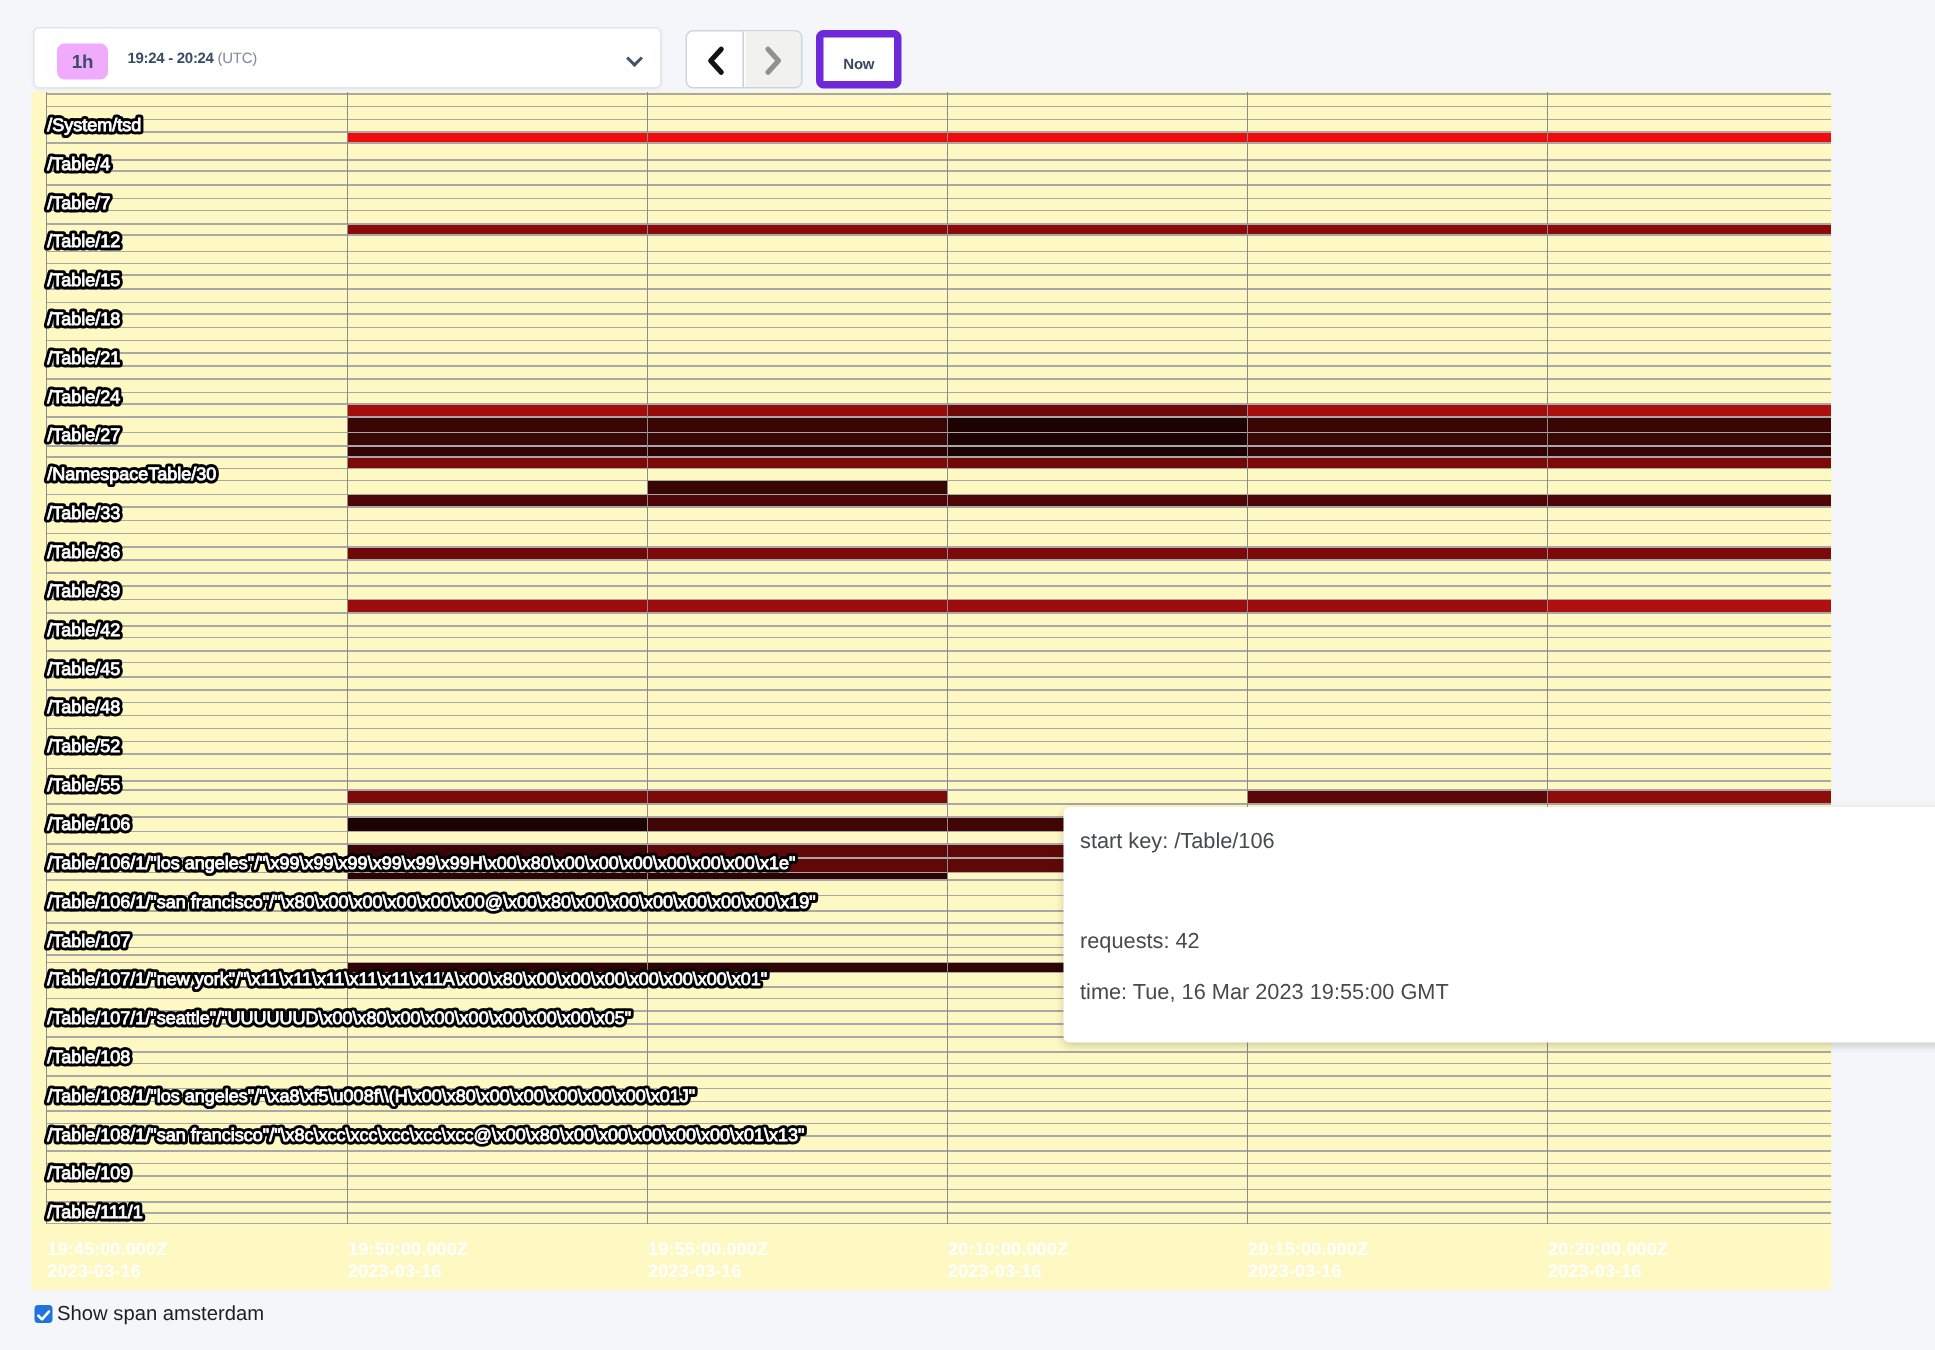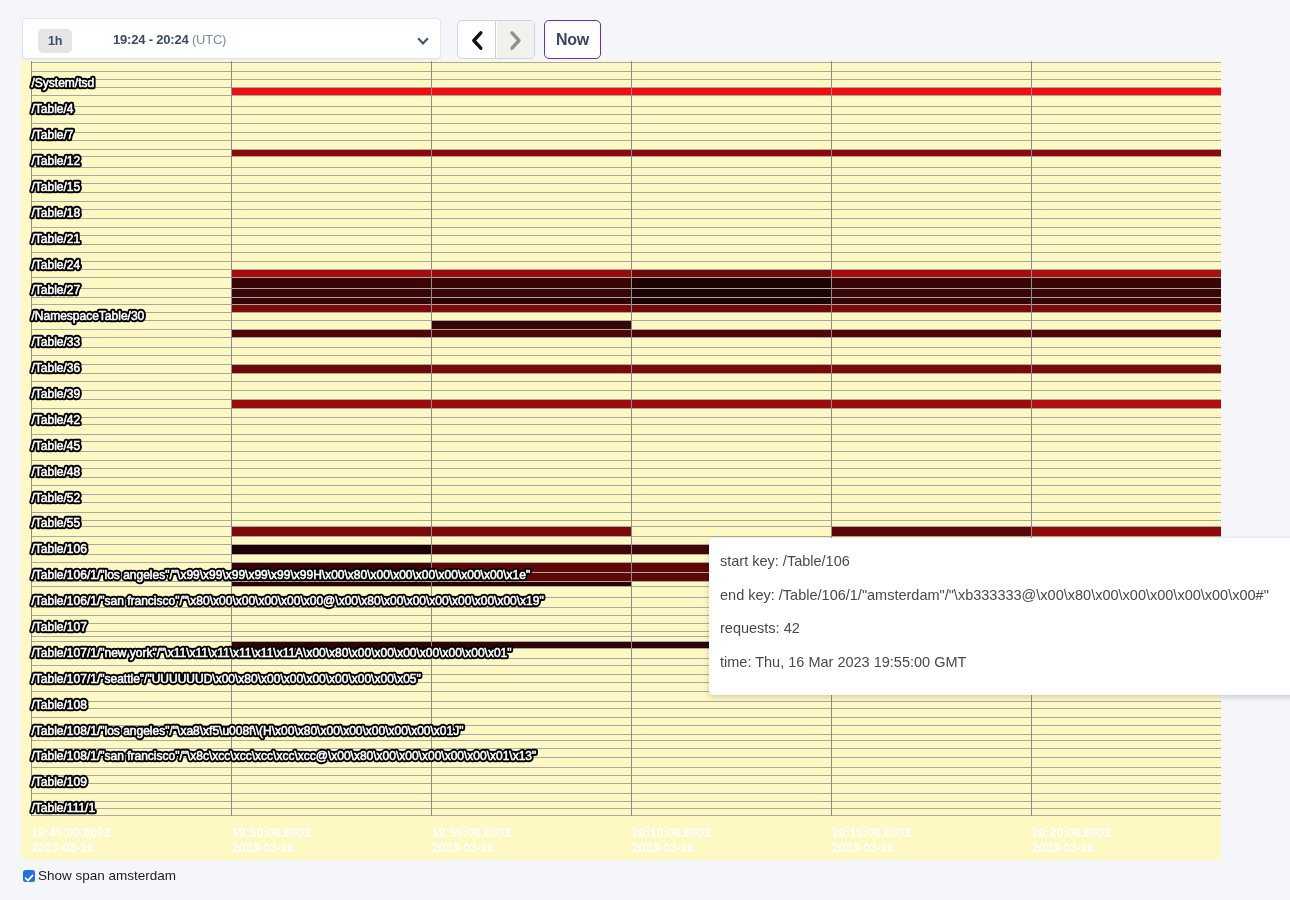--- a/index.html
+++ b/index.html
@@ -1,26 +1,26 @@
 <!DOCTYPE html>
 <html><head>
 <meta charset="utf-8">
 <style>
   * { margin:0; padding:0; box-sizing:border-box; }
   html,body { width:1290px; height:900px; background:#f4f6fa; font-family:"Liberation Sans",sans-serif; overflow:hidden; }
   .abs { position:absolute; }
   #selector { left:22px; top:18px; width:419px; height:41px; background:#fff; border:1px solid #e1e4eb; border-radius:4px; box-shadow:0 1px 2px rgba(50,60,80,.06); }
-  #badge { left:15px; top:10px; width:34px; height:24px; background:#e5e5e5; border-radius:5px; color:#3c4d66; font-size:12.5px; font-weight:bold; text-align:center; line-height:24px; letter-spacing:-0.2px; }
-  #trtext { left:62px; top:0; height:41px; line-height:41px; font-size:13px; font-weight:bold; color:#394b64; letter-spacing:-0.2px;margin-left:28px; }
+  #badge { left:15px; top:10px; width:34px; height:24px; background:#f0abfc; border-radius:5px; color:#3c4d66; font-size:12.5px; font-weight:bold; text-align:center; line-height:24px; letter-spacing:-0.2px; }
+  #trtext { left:62px; top:0; height:41px; line-height:41px; font-size:10px; font-weight:bold; color:#394b64; letter-spacing:-0.2px; }
   #trtext .utc { color:#7e8ba1; font-weight:normal; }
   #selchev { right:13px; top:16px; width:8px; height:8px; border-right:2px solid #44516a; border-bottom:2px solid #44516a; transform:rotate(45deg); }
   #navgrp { left:457px; top:20px; width:78px; height:39px; border:1px solid #ccd3e3; border-radius:5px; background:#fff; }
   #navL { left:0; top:0; width:38px; height:37px; border-right:1px solid #c9cfdd; }
   #navR { left:39px; top:0; width:37px; height:37px; background:#f1f1ee; border-radius:0 4px 4px 0; }
-  #nowbtn { left:544px; top:20px; width:57px; height:39px; background:#fff; border:1px solid #6d28d9; border-radius:5px; color:#39475e; font-size:16px; font-weight:bold; text-align:center; line-height:37px; letter-spacing:-0.2px; }
+  #nowbtn { left:544px; top:20px; width:57px; height:39px; background:#fff; border:5px solid #6d28d9; border-radius:5px; color:#39475e; font-size:10px; font-weight:bold; text-align:center; line-height:37px; letter-spacing:-0.2px; }
   #canvas { left:21px; top:61px; width:1200px; height:799px; background:#fef9c3; }
   #tooltip { left:709px; top:538px; width:590px; height:157px; background:#fff; border-radius:4px; box-shadow:0 2px 6px rgba(0,0,0,.18); color:#47494d; font-size:14.5px; }
   #tooltip div { position:absolute; left:11px; white-space:nowrap; }
   #cbx { left:23px; top:870px; width:12px; height:12px; background:#2073dd; border-radius:2.5px; }
   #cbxlbl { left:38px; top:867.5px; font-size:13.5px; color:#1d1d1f; }
 </style>
 </head>
 <body>
 <div class="abs" id="selector">
   <div class="abs" id="badge">1h</div>
@@ -290,22 +290,21 @@
 <text x="611.0" y="790.5">2023-03-16</text>
 <text x="811.0" y="775.5">20:15:00.000Z</text>
 <text x="811.0" y="790.5">2023-03-16</text>
 <text x="1011.0" y="775.5">20:20:00.000Z</text>
 <text x="1011.0" y="790.5">2023-03-16</text>
 </g>
 </svg>
 </div>
 <div class="abs" id="tooltip">
   <div style="top:15px">start key: /Table/106</div>
-  <div style="top:49px">end key: /Table/106/1/"amsterdam"/"\xb333333@\x00\x80\x00\x00\x00\x00\x00\x00#"</div>
   <div style="top:82px">requests: 42</div>
-  <div style="top:116px">time: Thu, 16 Mar 2023 19:55:00 GMT</div>
+  <div style="top:116px">time: Tue, 16 Mar 2023 19:55:00 GMT</div>
 </div>
 <div class="abs" id="cbx">
   <svg width="12" height="12">
       <polyline points="2.6,6.2 5,8.6 9.6,3.4" fill="none" stroke="#fff" stroke-width="1.8" stroke-linecap="round" stroke-linejoin="round"></polyline>
     </svg>
 </div>
 <div class="abs" id="cbxlbl">Show span amsterdam</div>
 
 </body></html>

